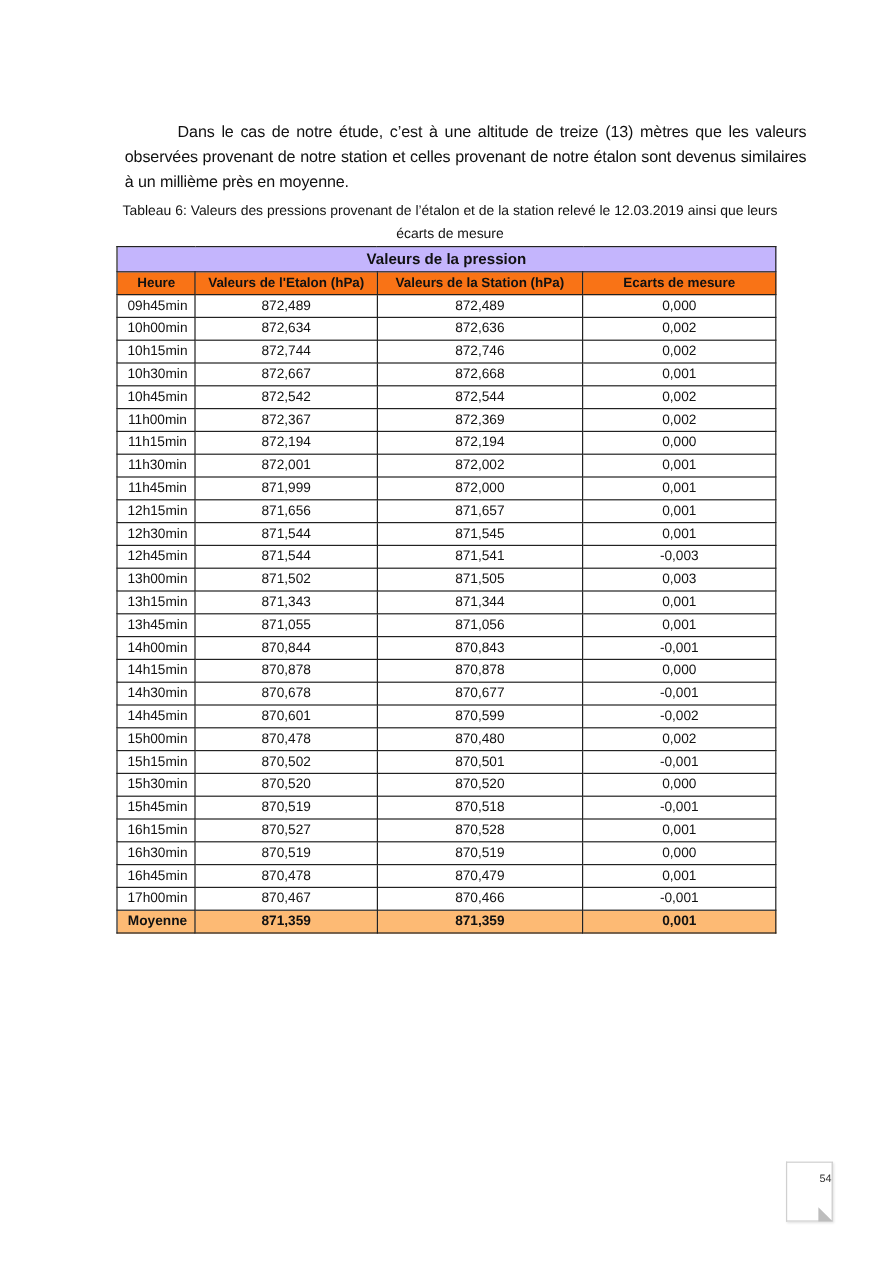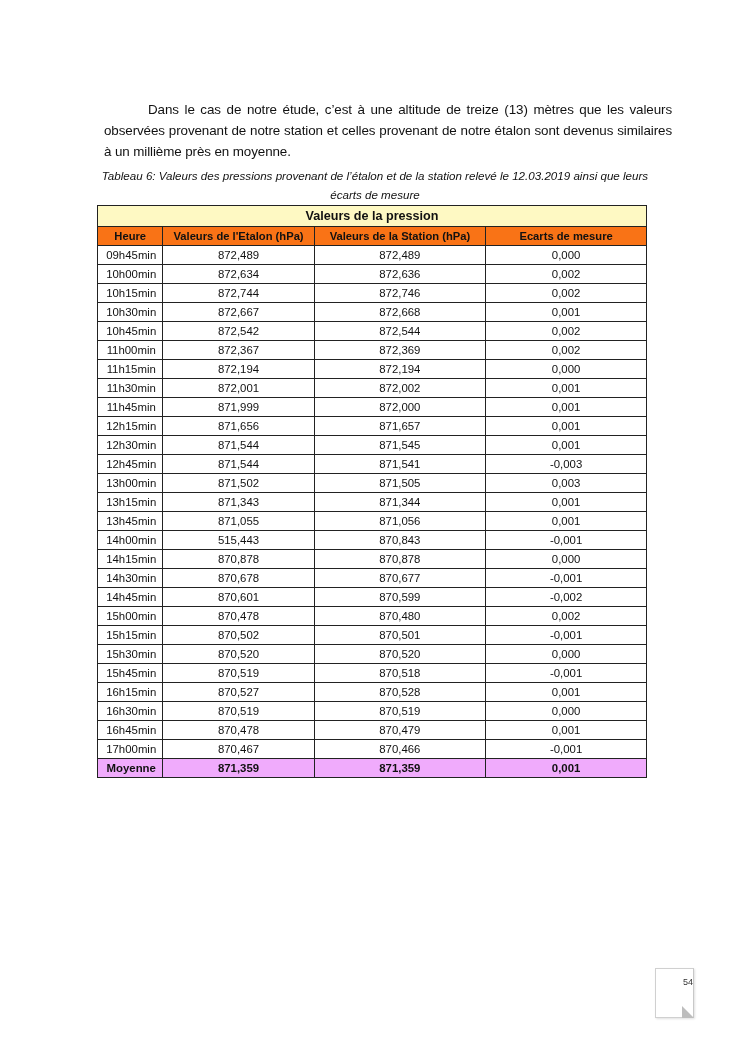--- a/index.html
+++ b/index.html
@@ -8,38 +8,38 @@
       font-family: "Liberation Sans", sans-serif; color: #111;
       overflow: hidden;
     }
     .para {
       position: absolute; left: 104px; top: 86px; width: 568px;
       font-size: 13.4px; line-height: 21px; text-align: justify;
       text-indent: 44px; letter-spacing: -0.1px;
     }
     .caption {
       position: absolute; left: 95px; top: 166px; width: 560px;
-      font-size: 11.6px; line-height: 19px; font-style: italic; text-align: center;
+      font-size: 11.6px; line-height: 19px; text-align: center;
     }
     table.data {
       position: absolute; left: 97px; top: 205px; width: 550px;
       border-collapse: collapse; font-size: 11.4px;
     }
     table.data td, table.data th {
       border: 1px solid #222; height: 18px; padding: 0 4px; text-align: center;
       white-space: nowrap;
     }
     table.data .title-row th {
-      background: #fef9c3; font-weight: bold; font-size: 12.6px; height: 20px;
+      background: #c4b5fd; font-weight: bold; font-size: 12.6px; height: 20px;
     }
     table.data .head-row th {
       background: #f97316; font-weight: bold; font-size: 11.2px;
     }
     table.data td.time { text-align: center; padding-left: 6px; }
-    table.data tr.mean td { background: #f0abfc; font-weight: bold; }
+    table.data tr.mean td { background: #fdba74; font-weight: bold; }
     .col1 { width: 60px; } .col2 { width: 141px; } .col3 { width: 160px; } .col4 { width: 150px; }
     .page-num {
       position: absolute; left: 655px; top: 968px; width: 37px; height: 48px;
       border: 1px solid #d0d0d0; border-right-color: #c8c8c8; background: #fff;
       box-shadow: 1px 1px 2px rgba(0,0,0,0.12);
     }
     .page-num span {
       position: absolute; top: 8px; width: 100%; text-align: right; font-size: 9px; color: #333;
     }
     .page-num .fold {
@@ -158,21 +158,21 @@
         <td>0,001</td>
       </tr>
       <tr>
         <td class="time">13h45min</td>
         <td>871,055</td>
         <td>871,056</td>
         <td>0,001</td>
       </tr>
       <tr>
         <td class="time">14h00min</td>
-        <td>515,443</td>
+        <td>870,844</td>
         <td>870,843</td>
         <td>-0,001</td>
       </tr>
       <tr>
         <td class="time">14h15min</td>
         <td>870,878</td>
         <td>870,878</td>
         <td>0,000</td>
       </tr>
       <tr>

